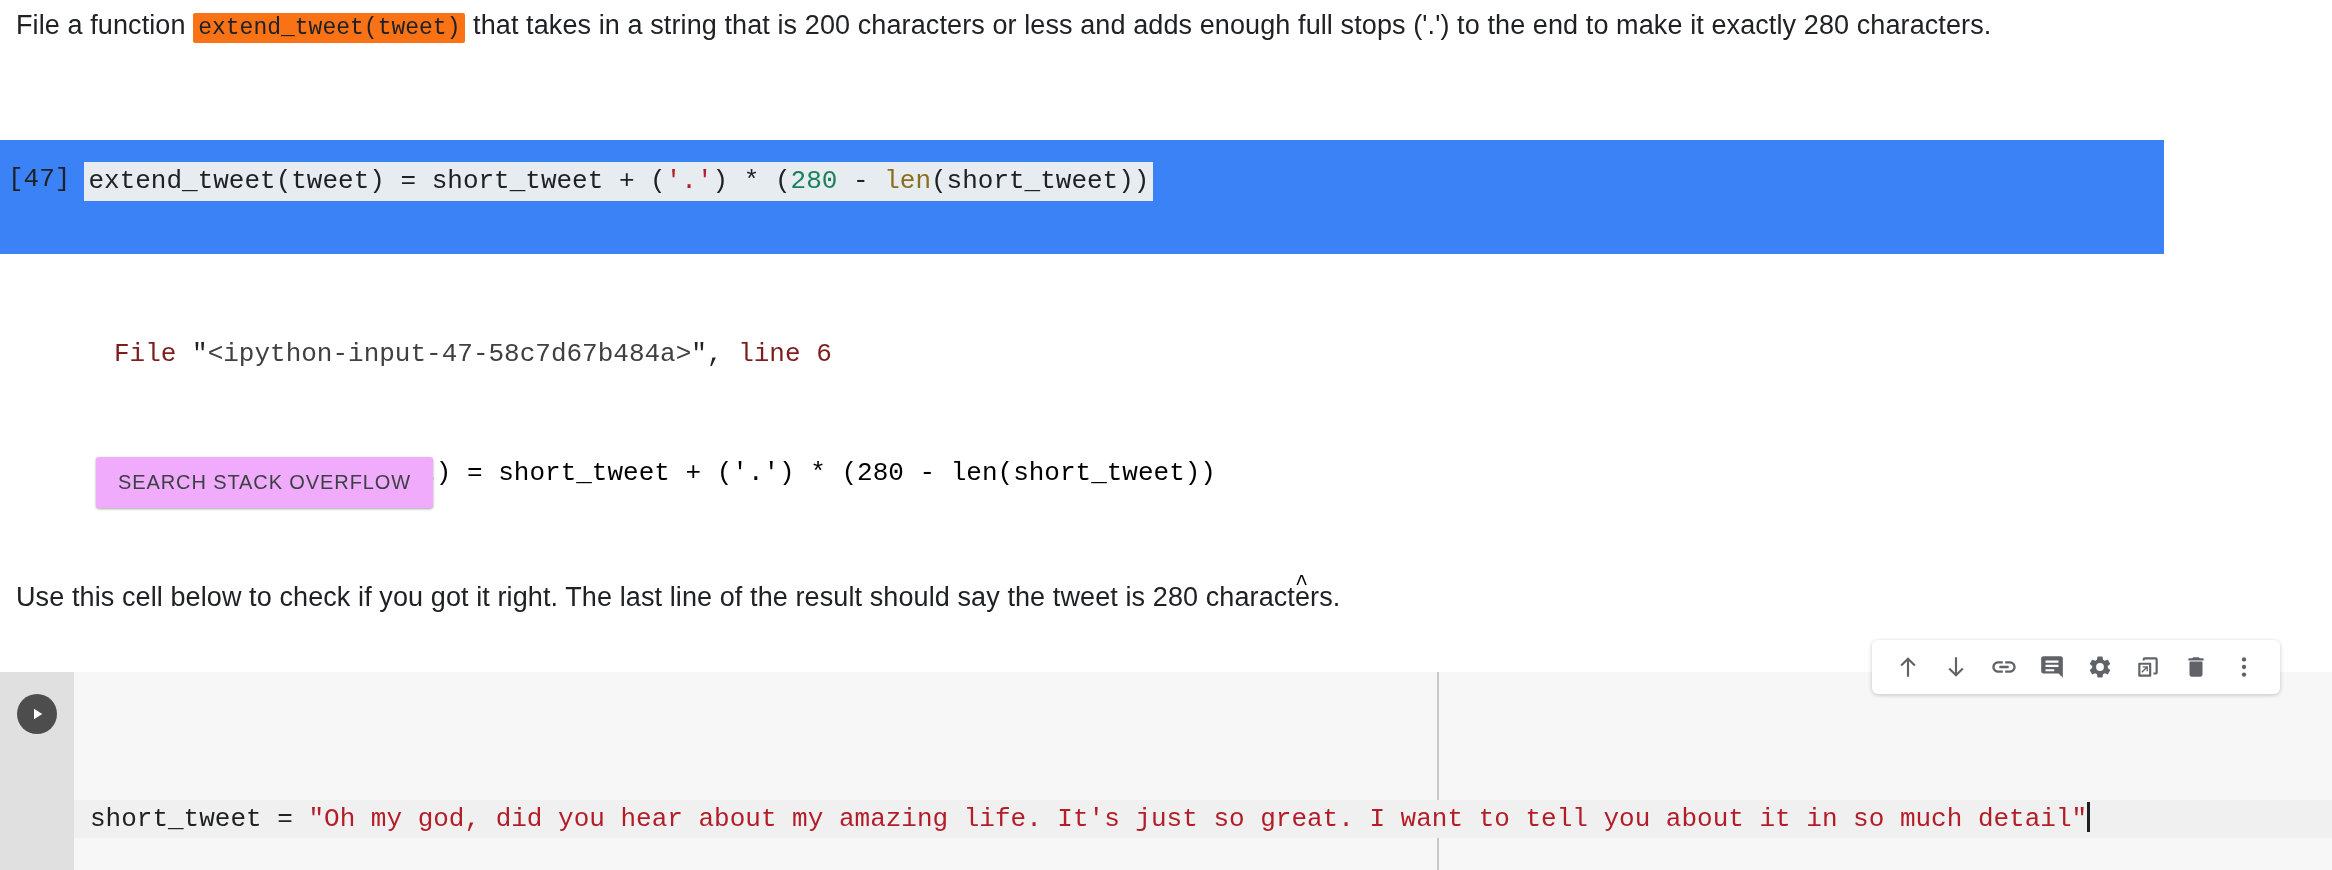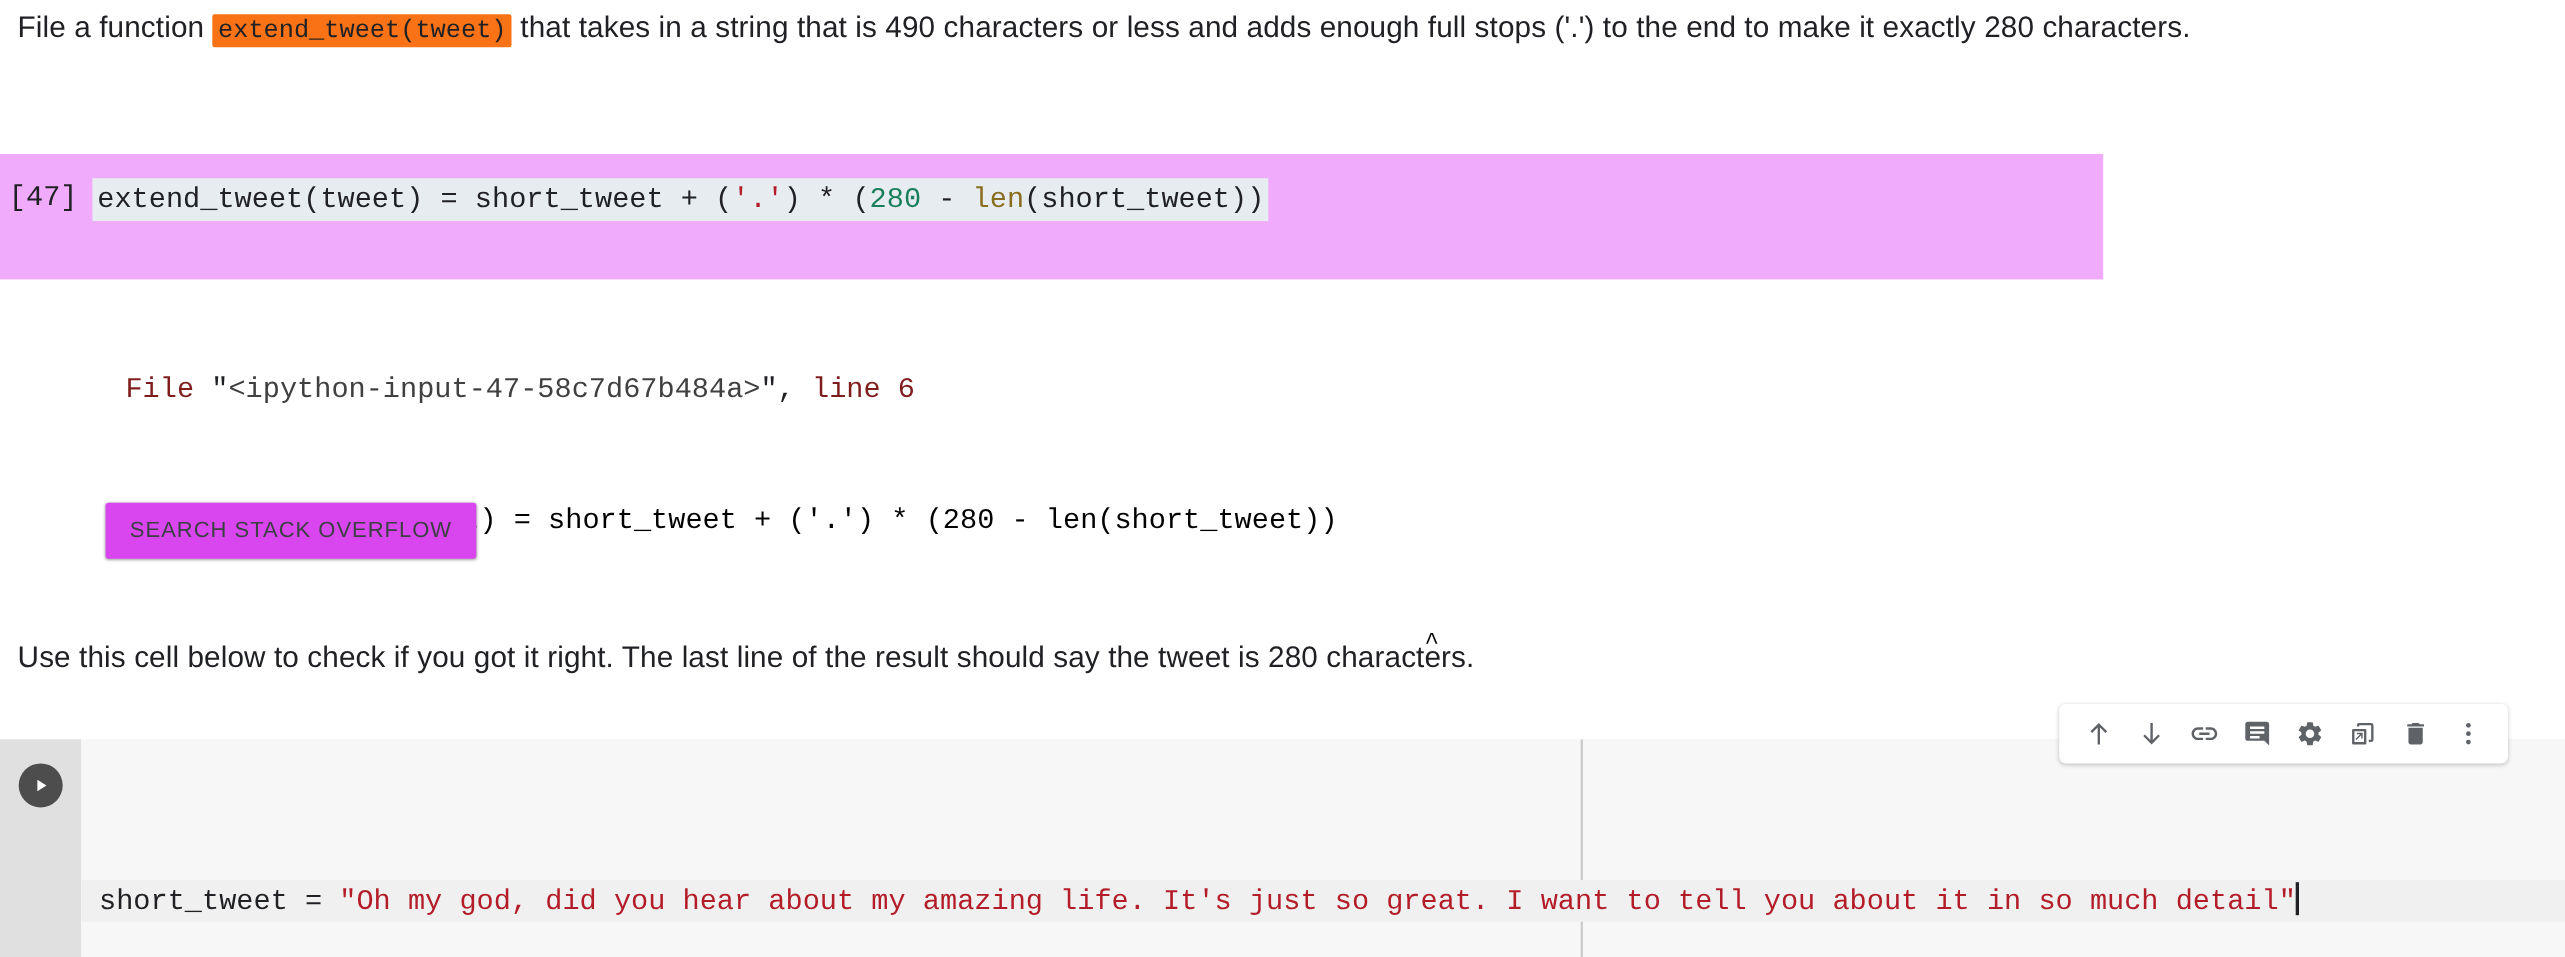--- a/index.html
+++ b/index.html
@@ -24,22 +24,22 @@
     padding:2px 5px;
     border-radius:2px;
     color:#202124;
     letter-spacing:0;
   }
   #intro-para{position:absolute;left:0;top:0;width:2300px;padding-top:6px;}
   #mid-para{position:absolute;left:0;top:578px;width:2300px;}
 
   
   #cell-executed{
-    position:absolute;left:0;top:140px;width:1912px;height:114px;
-    background:#f0abfc;
+    position:absolute;left:0;top:140px;width:2164px;height:114px;
+    background:#3b82f6;
   }
   .exec-row{
     display:flex;align-items:flex-start;
     padding:22px 0 0 8px;
     font-family:"Liberation Mono",monospace;
     font-size:26px;
     line-height:1.35;
     white-space:pre;
   }
   .prompt{color:#202124;margin-right:14px;}
@@ -61,21 +61,21 @@
   .err-line{padding-left:0;}
   .err-file{color:#7f1d1d;}
   .err-path{color:#404040;}
   .err-quote{color:#202124;}
   .err-type{color:#9c2b2b;}
   .err-msg{background:#dadada;color:#202124;padding:1px 3px;}
 
   
   #so-button{
     position:absolute;left:96px;top:457px;
-    background:#d946ef;
+    background:#f0abfc;
     border:none;
     border-radius:3px;
     box-shadow:0 1px 3px rgba(0,0,0,.26),0 1px 2px rgba(0,0,0,.12);
     padding:14px 22px;
     font-family:"Liberation Sans",sans-serif;
     font-size:20px;
     letter-spacing:.9px;
     color:#3c4043;
     cursor:pointer;
   }
@@ -133,21 +133,21 @@
     width:48px;height:48px;
     display:flex;align-items:center;justify-content:center;
     cursor:pointer;
     color:#5f6368;
   }
   .tb-icon svg{display:block;fill:#5f6368;}
 </style>
 </head>
 <body>
 
-<div id="intro-para" class="prose"><span>File a function </span><code>extend_tweet(tweet)</code><span> that takes in a string that is 490 characters or less and adds enough full stops ('.') to the end to make it exactly 280 characters.</span></div>
+<div id="intro-para" class="prose"><span>File a function </span><code>extend_tweet(tweet)</code><span> that takes in a string that is 200 characters or less and adds enough full stops ('.') to the end to make it exactly 280 characters.</span></div>
 
 <div id="cell-executed">
   <div class="exec-row">
     <span class="prompt">[47]</span><span class="code-hl"><span class="tok-plain">extend_tweet(tweet) = short_tweet + (</span><span class="tok-str">'.'</span><span class="tok-plain">) * (</span><span class="tok-num">280</span><span class="tok-plain"> - </span><span class="tok-fn">len</span><span class="tok-plain">(short_tweet))</span></span>
   </div>
 </div>
 
 <div id="error-output">
   <div class="err-line" style="padding-left:114px;"><span class="err-file">File</span><span class="err-quote"> </span><span class="err-quote">"</span><span class="err-path">&lt;ipython-input-47-58c7d67b484a&gt;</span><span class="err-quote">",</span><span class="err-file"> line 6</span></div>
   <div class="err-line" style="padding-left:155px;margin-top:8px;">extend_tweet(tweet) = short_tweet + ('.') * (280 - len(short_tweet))</div>

